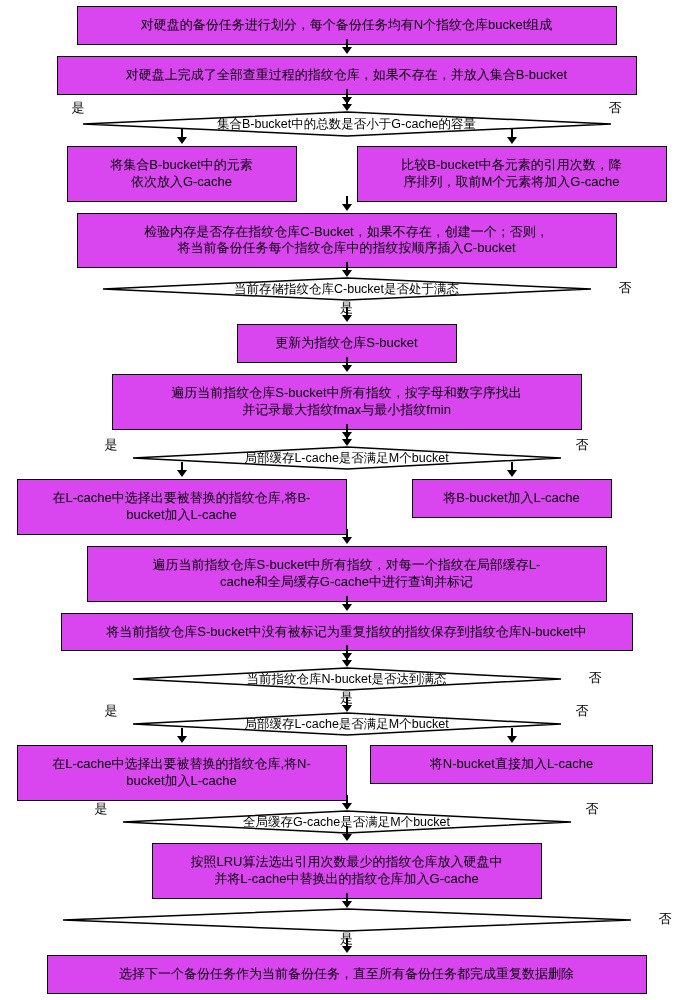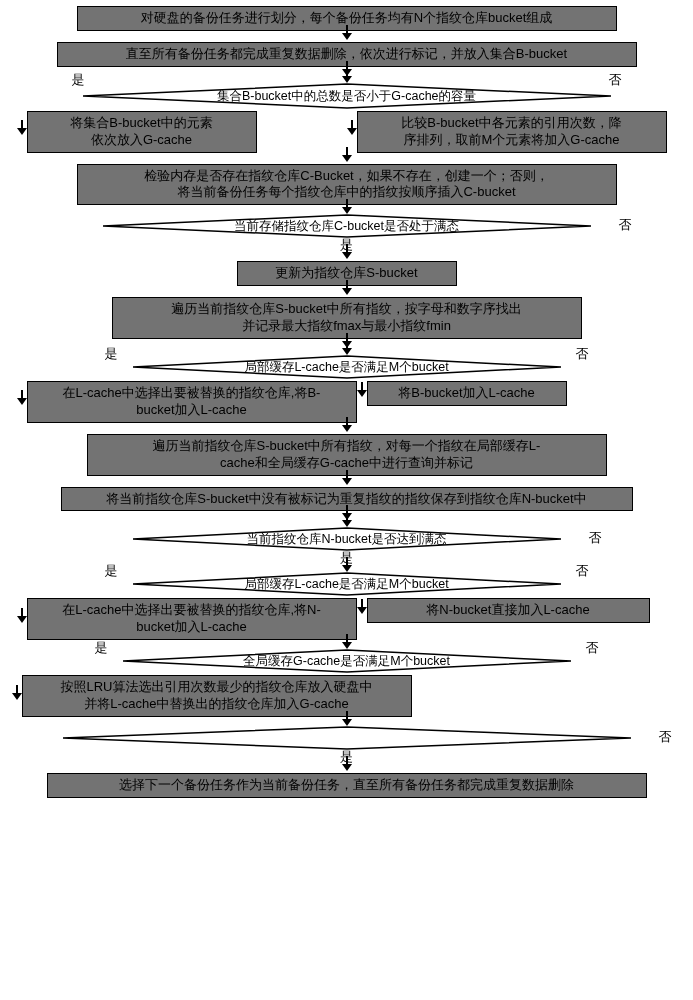--- a/index.html
+++ b/index.html
@@ -12,22 +12,22 @@
   }
   .flowchart {
     display: flex;
     flex-direction: column;
     align-items: center;
     position: relative;
     width: 100%;
   }
   .box {
     border: 1.5px solid #000;
-    background: #737373;
-    padding: 3px 8px;
+    background: #d946ef;
+    padding: 10px 8px;
     text-align: center;
     font-size: 13px;
     line-height: 1.3;
     margin: 2px 0;
     position: relative;
     box-sizing: border-box;
   }
   .arrow-down {
     width: 0;
     height: 0;
@@ -63,37 +63,38 @@
   }
   .branch {
     display: flex;
     justify-content: space-between;
     width: 100%;
     align-items: flex-start;
     position: relative;
   }
   .branch-col {
     display: flex;
+    flex-direction: column;
     align-items: center;
     flex: 1;
   }
   .label {
     font-size: 13px;
     position: absolute;
   }
 </style>
 </head>
 <body>
 
 <div class="flowchart">
 
   <div class="box" style="width:540px">对硬盘的备份任务进行划分，每个备份任务均有N个指纹仓库bucket组成</div>
   <div class="arrow-down"></div>
 
-  <div class="box" style="width:580px">直至所有备份任务都完成重复数据删除，依次进行标记，并放入集合B-bucket</div>
+  <div class="box" style="width:580px">对硬盘上完成了全部查重过程的指纹仓库，如果不存在，并放入集合B-bucket</div>
   <div class="arrow-down"></div>
 
   <div class="arrow-down"></div>
 
   <div class="diamond-shape">
     <svg width="540" height="26">
         <polygon points="6,13 270,1 534,13 270,25" fill="#fff" stroke="#000" stroke-width="1.5"></polygon>
       </svg>
     <div class="diamond-text">集合B-bucket中的总数是否小于G-cache的容量</div>
     <span class="label" style="left:-5px;top:-12px">是</span>

